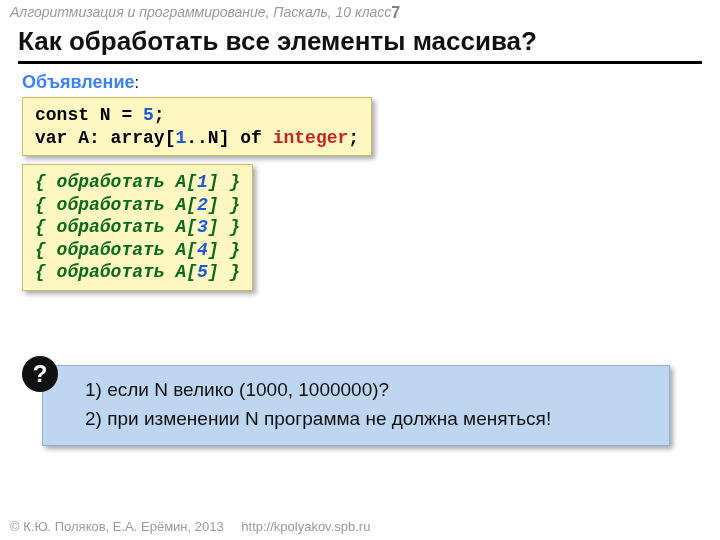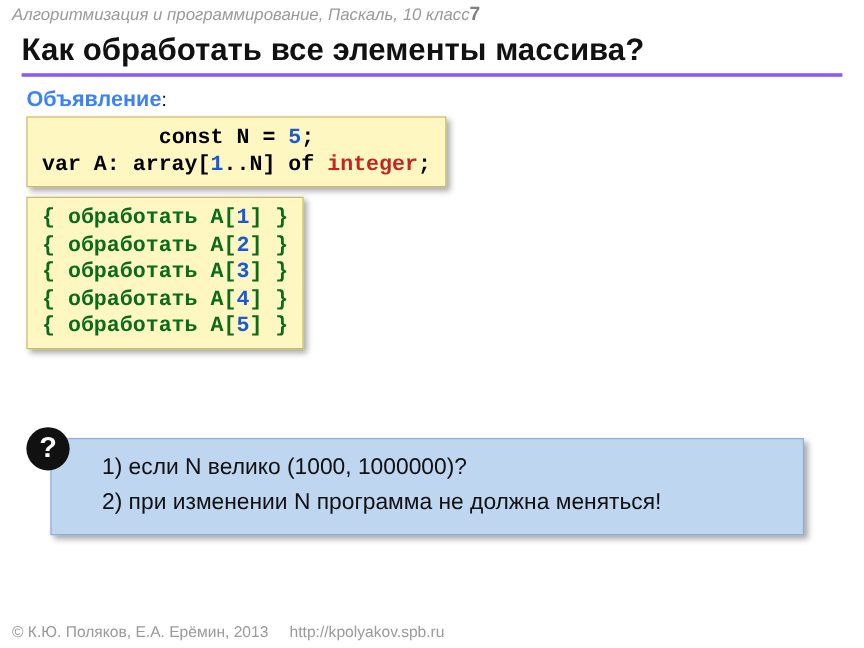--- a/index.html
+++ b/index.html
@@ -28,21 +28,21 @@
     font-size: 16px;
   }
   .title {
     position: absolute;
     top: 26px;
     left: 18px;
     right: 18px;
     font-size: 26px;
     font-weight: bold;
     color: #111;
-    border-bottom: 3px solid #8b5cf6;
+    border-bottom: 3px solid #000000;
     padding-bottom: 4px;
   }
   .section {
     position: absolute;
     left: 22px;
   }
   .sec-decl { top: 72px; }
   .sec-proc { top: 160px; }
   .sec-label {
     color: #3b82f6;
@@ -53,26 +53,25 @@
     background: #fff7c2;
     border: 1px solid #c7bc6a;
     box-shadow: 3px 3px 5px rgba(0,0,0,0.35);
     padding: 6px 12px;
     font-family: "Courier New", monospace;
     font-size: 18px;
     font-weight: bold;
     line-height: 1.25;
     margin-top: 4px;
     display: inline-block;
-    text-align: center;
   }
   .kw   { color: #000; }
   .num  { color: #1a5ad8; }
   .type { color: #c2261f; }
-  .cmt  { color: #0a6b1a; }
+  .cmt  { color: #0a6b1a; font-style: italic; }
   .idx  { color: #1a5ad8; }
   .qbox {
     position: absolute;
     left: 42px;
     top: 365px;
     width: 628px;
     background: #bfd6f0;
     border: 1px solid #8fb0d6;
     box-shadow: 3px 3px 5px rgba(0,0,0,0.35);
     padding: 10px 16px 12px 42px;

